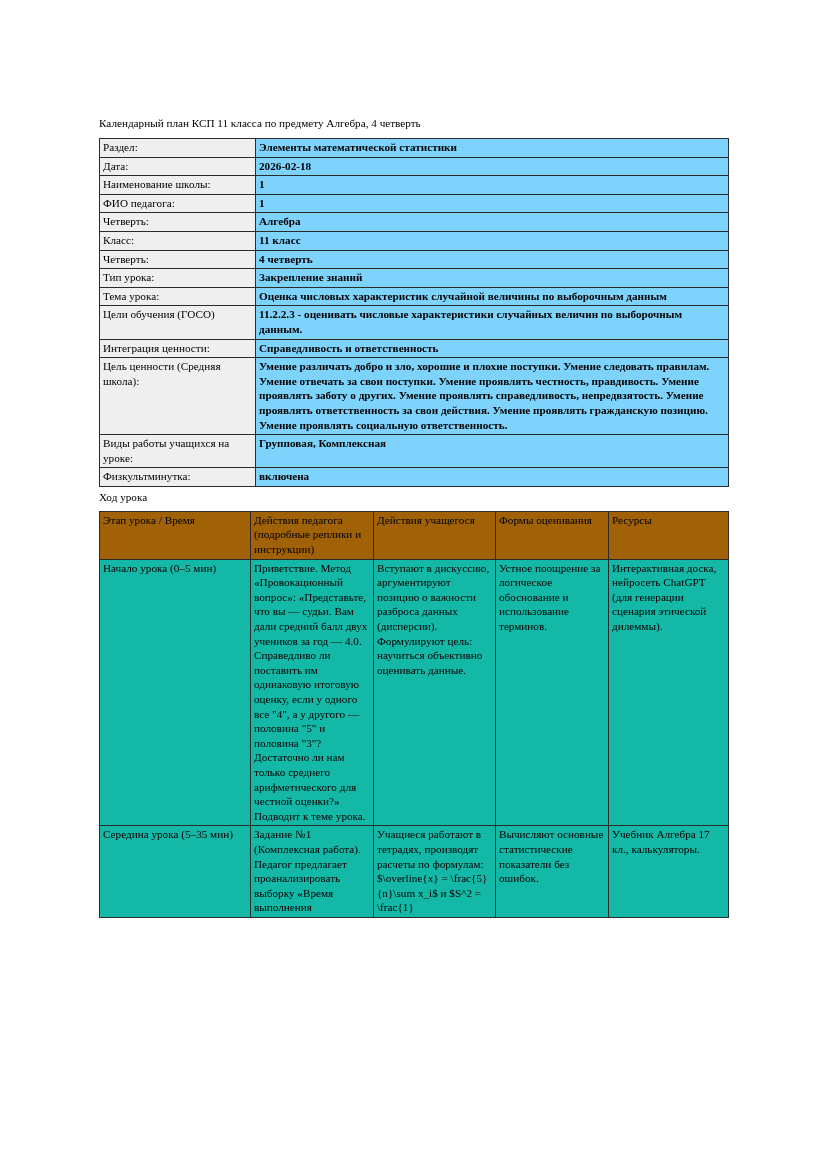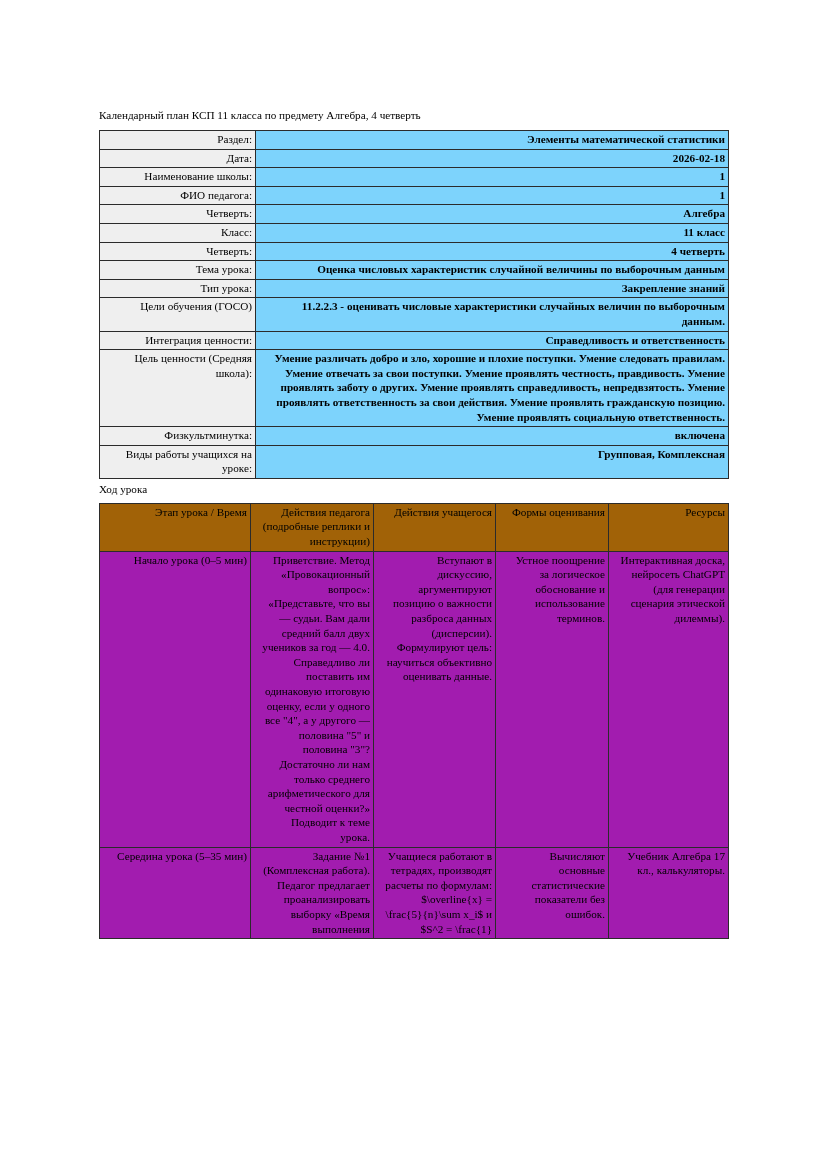--- a/index.html
+++ b/index.html
@@ -35,23 +35,23 @@
   }
   table {
     border-collapse: collapse;
     table-layout: fixed;
     width: 629px;
     font-size: 11.2px;
     line-height: 14.6px;
   }
   table td, table th {
     border: 1px solid #2b2b2b;
-    padding: 1px 3px 2px 9px;
+    padding: 1px 3px 2px 3px;
     vertical-align: top;
-    text-align: right;
+    text-align: left;
     font-weight: normal;
     word-wrap: break-word;
     overflow-wrap: break-word;
   }
   
   #info-table col.c1 { width: 156px; }
   #info-table col.c2 { width: 473px; }
   #info-table td.label {
     background: #efefef;
   }
@@ -63,26 +63,26 @@
   #flow-table { margin-top: 0; }
   #flow-table col.f1 { width: 151px; }
   #flow-table col.f2 { width: 123px; }
   #flow-table col.f3 { width: 122px; }
   #flow-table col.f4 { width: 113px; }
   #flow-table col.f5 { width: 120px; }
   #flow-table thead td {
     background: #a16207;
   }
   #flow-table tbody td {
-    background: #a21caf;
+    background: #14b8a6;
   }
   .clipper {
     position: absolute;
     left: 0;
-    top: 8px;
+    top: 16px;
     width: 827px;
     height: 1063px;
     overflow: hidden;
   }
 </style>
 </head>
 <body>
 
 <div class="clipper">
 <div class="page">
@@ -117,46 +117,46 @@
       </tr>
       <tr>
         <td class="label">Класс:</td>
         <td class="value">11 класс</td>
       </tr>
       <tr>
         <td class="label">Четверть:</td>
         <td class="value">4 четверть</td>
       </tr>
       <tr>
+        <td class="label">Тип урока:</td>
+        <td class="value">Закрепление знаний</td>
+      </tr>
+      <tr>
         <td class="label">Тема урока:</td>
         <td class="value">Оценка числовых характеристик случайной величины по выборочным данным</td>
-      </tr>
-      <tr>
-        <td class="label">Тип урока:</td>
-        <td class="value">Закрепление знаний</td>
       </tr>
       <tr>
         <td class="label">Цели обучения (ГОСО)</td>
         <td class="value">11.2.2.3 - оценивать числовые характеристики случайных величин по выборочным данным.</td>
       </tr>
       <tr>
         <td class="label">Интеграция ценности:</td>
         <td class="value">Справедливость и ответственность</td>
       </tr>
       <tr>
         <td class="label">Цель ценности (Средняя школа):</td>
         <td class="value">Умение различать добро и зло, хорошие и плохие поступки. Умение следовать правилам. Умение отвечать за свои поступки. Умение проявлять честность, правдивость. Умение проявлять заботу о других. Умение проявлять справедливость, непредвзятость. Умение проявлять ответственность за свои действия. Умение проявлять гражданскую позицию. Умение проявлять социальную ответственность.</td>
       </tr>
       <tr>
+        <td class="label">Виды работы учащихся на уроке:</td>
+        <td class="value">Групповая, Комплексная</td>
+      </tr>
+      <tr>
         <td class="label">Физкультминутка:</td>
         <td class="value">включена</td>
-      </tr>
-      <tr>
-        <td class="label">Виды работы учащихся на уроке:</td>
-        <td class="value">Групповая, Комплексная</td>
       </tr>
     </tbody>
   </table>
 
   <div class="section-label">Ход урока</div>
 
   <table id="flow-table">
     <colgroup>
           <col class="f1">
           <col class="f2">

